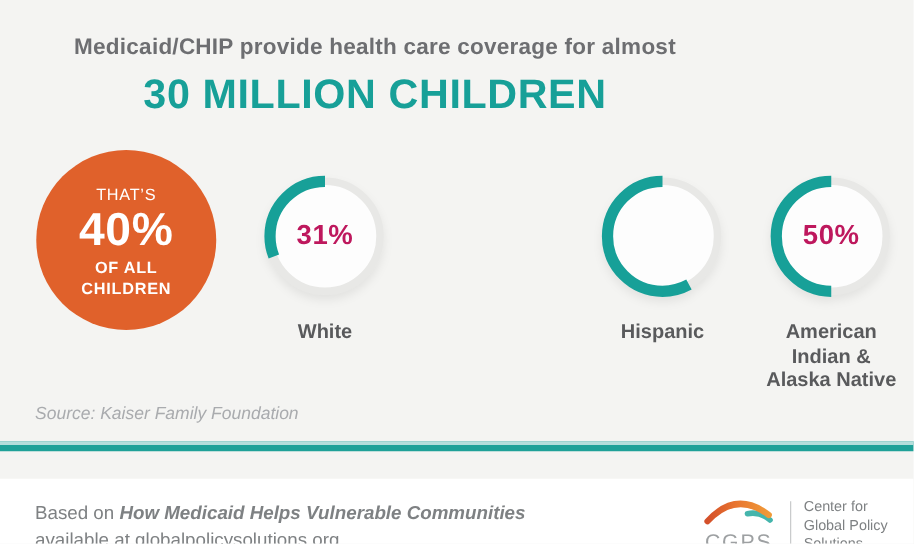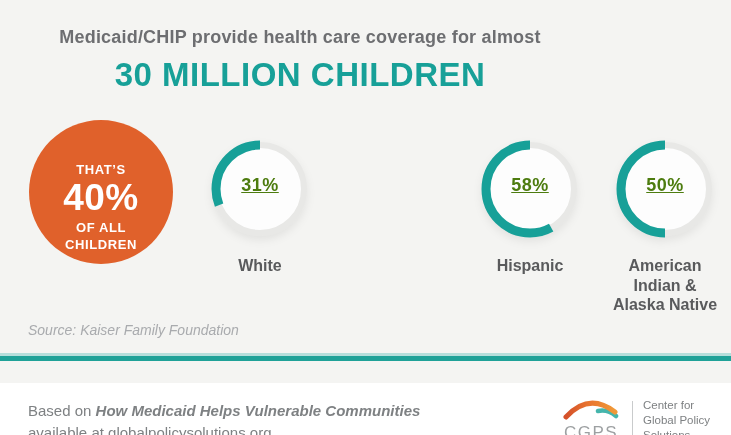--- a/index.html
+++ b/index.html
@@ -8,30 +8,30 @@
   .canvas { position:relative; width:731px; height:435px; background:#F4F4F2; overflow:hidden; }
 
   
   .hdr { position:absolute; top:27px; left:0; width:600px; text-align:center; }
   .hdr-sub { font-size:18px; font-weight:bold; color:#6D6E71; letter-spacing:.2px; }
   .hdr-main { margin-top:8px; font-size:33px; font-weight:bold; color:#17A098; letter-spacing:.5px; }
 
   
   .big-circle { position:absolute; left:29px; top:120px; width:144px; height:144px;
     border-radius:50%; background:#E0612B; color:#fff; text-align:center; }
-  .bc-line1 { margin-top:42px; font-size:13px; font-weight:bold; letter-spacing:.6px; }
+  .bc-line1 { margin-top:28px; font-size:13px; font-weight:normal; letter-spacing:.6px; }
   .bc-value { font-size:37px; font-weight:bold; line-height:1.0; margin-top:2px; letter-spacing:.5px; }
   .bc-line2 { font-size:13px; font-weight:bold; letter-spacing:.6px; margin-top:4px; }
   .bc-line3 { font-size:13px; font-weight:bold; letter-spacing:.6px; margin-top:2px; }
 
   
   .stat { position:absolute; top:134px; width:130px; text-align:center; }
   .stat svg { display:block; margin:0 auto; filter:drop-shadow(0 4px 4px rgba(0,0,0,0.07)); }
   .stat .pct { position:absolute; top:41px; left:0; width:100%; text-align:center;
-    font-size:18px; font-weight:bold; color:#4d7c0f; letter-spacing:.5px;text-decoration:underline; }
+    font-size:22px; font-weight:bold; color:#be185d; letter-spacing:.5px; }
   .stat .lbl { margin-top:12px; font-size:16px; font-weight:bold; color:#595A5C;
     line-height:1.22; white-space:pre-line; }
 
   
   .source { position:absolute; left:28px; top:322px; font-size:14px; font-style:italic; color:#A9ABAE; }
 
   
   .divider { position:absolute; left:0; top:353px; width:731px; height:8px;
     background:#1FA198; border-top:3px solid #B5DEDB; }
   .footer { position:absolute; left:0; top:383px; width:731px; height:80px; background:#FFFFFF; }
@@ -72,21 +72,20 @@
   </div>
 
 
   <div class="stat" style="left:465px">
     <svg width="110" height="110" viewBox="0 0 110 110">
       <circle cx="55" cy="55" r="44" fill="#FDFDFD" stroke="#E8E8E6" stroke-width="6"></circle>
       <g transform="scale(-1 1) translate(-110 0)">
         <circle cx="55" cy="55" r="44" transform="rotate(-90 55 55)" pathLength="100" fill="none" stroke="#17A098" stroke-width="9" stroke-dasharray="58 42"></circle>
       </g>
     </svg>
-    <div class="pct">58%</div>
     <div class="lbl">Hispanic</div>
   </div>
 
   <div class="stat" style="left:600px">
     <svg width="110" height="110" viewBox="0 0 110 110">
       <circle cx="55" cy="55" r="44" fill="#FDFDFD" stroke="#E8E8E6" stroke-width="6"></circle>
       <g transform="scale(-1 1) translate(-110 0)">
         <circle cx="55" cy="55" r="44" transform="rotate(-90 55 55)" pathLength="100" fill="none" stroke="#17A098" stroke-width="9" stroke-dasharray="50 50"></circle>
       </g>
     </svg>

